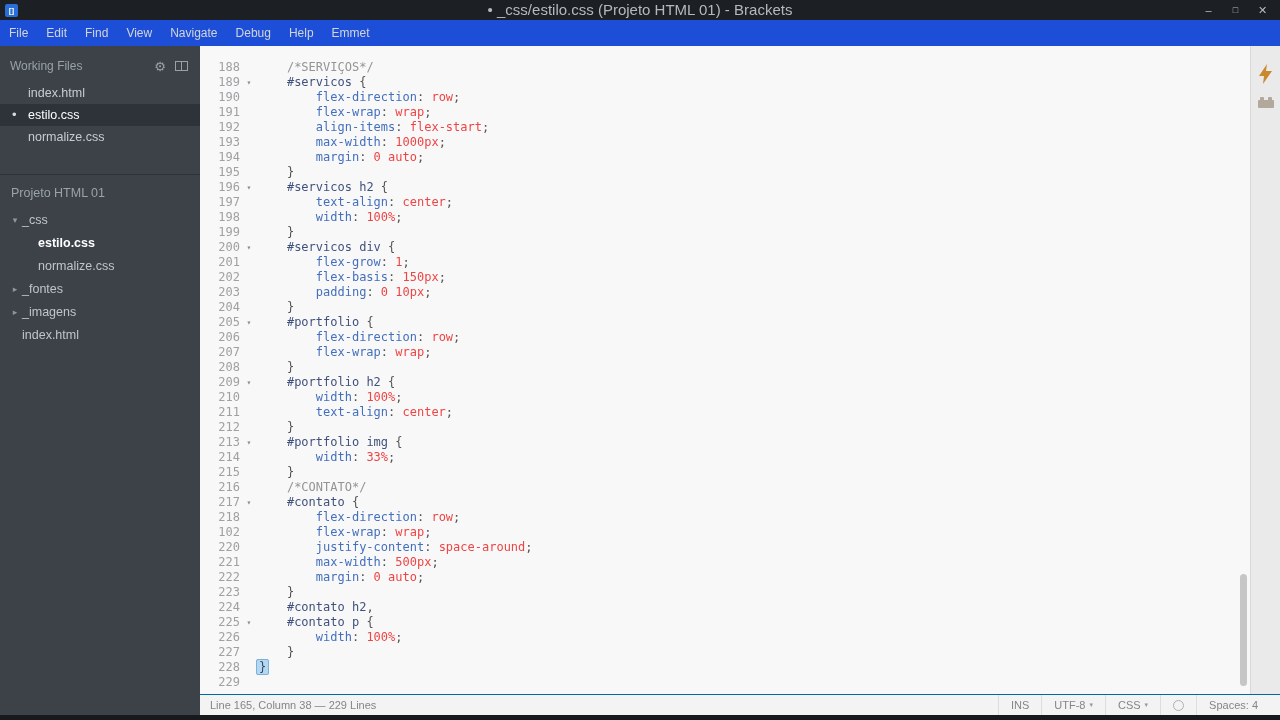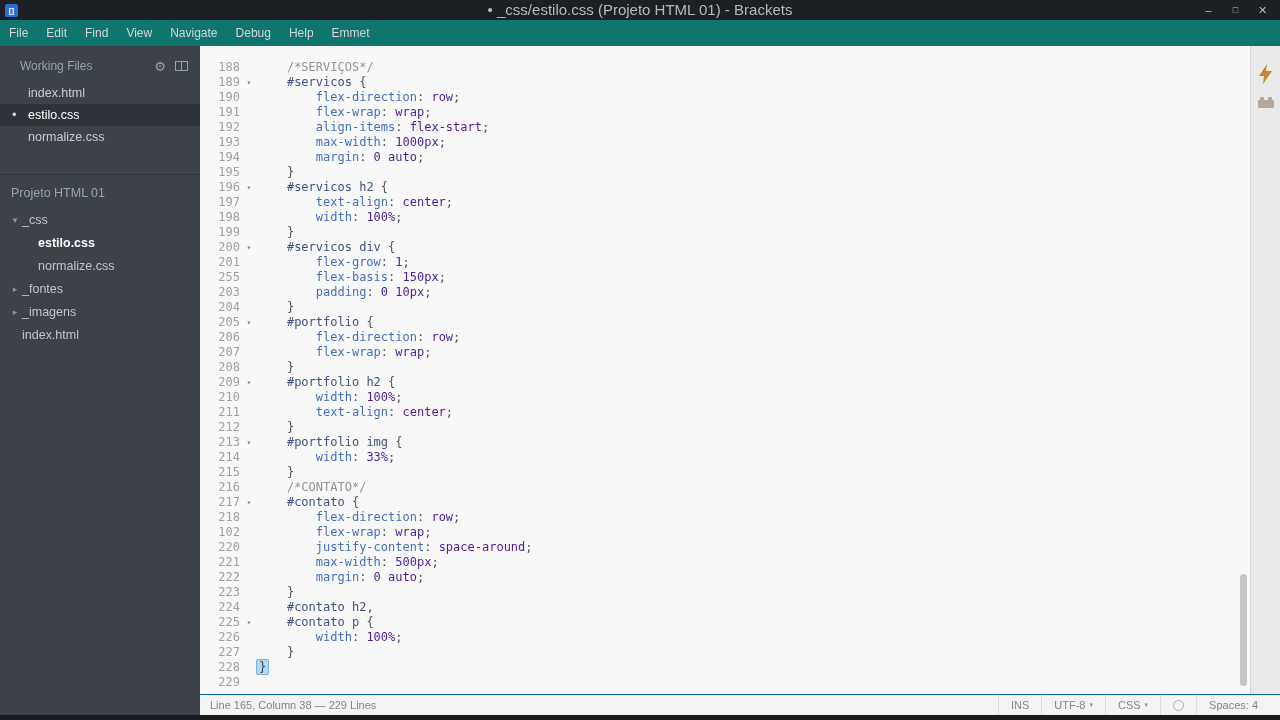--- a/index.html
+++ b/index.html
@@ -13,27 +13,27 @@
             color:#fff;font-size:8px;font-weight:bold;display:flex;align-items:center;
             justify-content:center;z-index:2;}
   .win-title{position:absolute;left:0;right:0;top:0;line-height:20px;text-align:center;
              color:#b5b9bd;font-size:15px;pointer-events:none;}
   .win-controls{margin-left:auto;display:flex;z-index:2;padding-right:4px;}
   .win-btn{width:27px;height:20px;color:#b9bdc1;font-size:11px;display:flex;
            align-items:center;justify-content:center;cursor:default;}
   .win-btn.restore{font-size:9px;}
 
   
-  .menubar{position:absolute;left:0;top:20px;width:1280px;height:26px;background:#0f766e;
+  .menubar{position:absolute;left:0;top:20px;width:1280px;height:26px;background:#1d4ed8;
            display:flex;align-items:center;}
   .menu-item{color:#d2d5d9;font-size:12px;padding:0 9px;line-height:26px;}
 
   
   .sidebar{position:absolute;left:0;top:46px;width:200px;height:674px;background:#3d4249;}
-  .wf-header{display:flex;align-items:center;padding:13px 10px 9px 20px;color:#99a1a8;
+  .wf-header{display:flex;align-items:center;padding:13px 10px 9px 10px;color:#99a1a8;
              font-size:12px;}
   .wf-title{flex:1;}
   .gear-icon{font-family:"DejaVu Sans",sans-serif;color:#99a1a8;font-size:13px;
              margin-right:9px;line-height:13px;}
   .split-icon{display:flex;align-items:center;margin-right:2px;}
   .wf-item{height:22px;line-height:22px;padding-left:28px;color:#c6ccd2;font-size:12.5px;
            position:relative;}
   .wf-item.active{background:#2e3339;color:#ffffff;}
   .unsaved-dot{position:absolute;left:12px;top:0;color:#d9d9d9;font-size:13px;}
   .sidebar-divider{margin-top:26px;border-top:1px solid #30343a;}
@@ -49,21 +49,21 @@
   .code{font-family:"DejaVu Sans Mono","Liberation Mono",monospace;font-size:12px;
         line-height:15px;padding-top:14px;}
   .line{display:flex;height:15px;}
   .ln{width:40px;text-align:right;color:#9fa0a2;flex-shrink:0;}
   .fold{width:18px;text-align:center;color:#8a8a8a;font-size:8px;flex-shrink:0;}
   .txt{white-space:pre;}
   .t-d{color:#535353;}
   .t-c{color:#949494;}
   .t-s{color:#40517d;}
   .t-p{color:#446fbd;}
-  .t-v{color:#4c1d95;}
+  .t-v{color:#ef4444;}
   .t-b{color:#2d4b66;background:#b5d8f2;border:1px solid #7fb0d8;border-radius:2px;
        padding:0 2px;margin-left:-2px;}
   .scroll-thumb{position:absolute;right:3px;top:528px;width:7px;height:112px;
                 background:#c6c6c6;border-radius:4px;}
 
   
   .rightbar{position:absolute;left:1250px;top:46px;width:30px;height:648px;background:#eaeaea;
             border-left:1px solid #d8d8d8;display:flex;flex-direction:column;
             align-items:center;padding-top:18px;gap:12px;box-sizing:border-box;}
   .tool-icon{display:flex;align-items:center;justify-content:center;}
@@ -220,21 +220,21 @@
           <span class="ln">200</span>
           <span class="fold">▾</span>
           <span class="txt"><span class="t-d">    </span><span class="t-s">#servicos div</span><span class="t-d"> {</span></span>
         </div>
         <div class="line">
           <span class="ln">201</span>
           <span class="fold"></span>
           <span class="txt"><span class="t-d">        </span><span class="t-p">flex-grow</span><span class="t-d">: </span><span class="t-v">1</span><span class="t-d">;</span></span>
         </div>
         <div class="line">
-          <span class="ln">255</span>
+          <span class="ln">202</span>
           <span class="fold"></span>
           <span class="txt"><span class="t-d">        </span><span class="t-p">flex-basis</span><span class="t-d">: </span><span class="t-v">150px</span><span class="t-d">;</span></span>
         </div>
         <div class="line">
           <span class="ln">203</span>
           <span class="fold"></span>
           <span class="txt"><span class="t-d">        </span><span class="t-p">padding</span><span class="t-d">: </span><span class="t-v">0</span><span class="t-d"> </span><span class="t-v">10px</span><span class="t-d">;</span></span>
         </div>
         <div class="line">
           <span class="ln">204</span>

